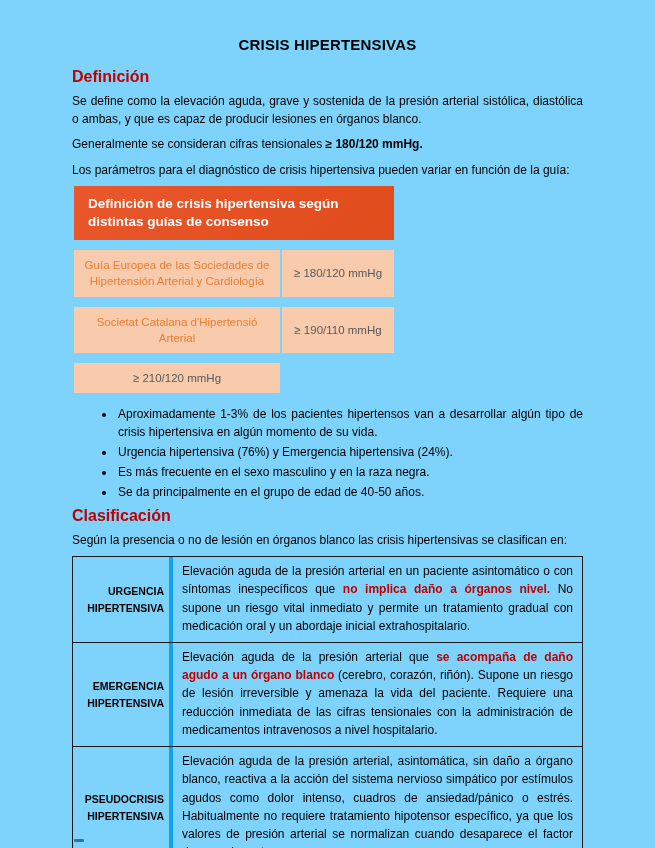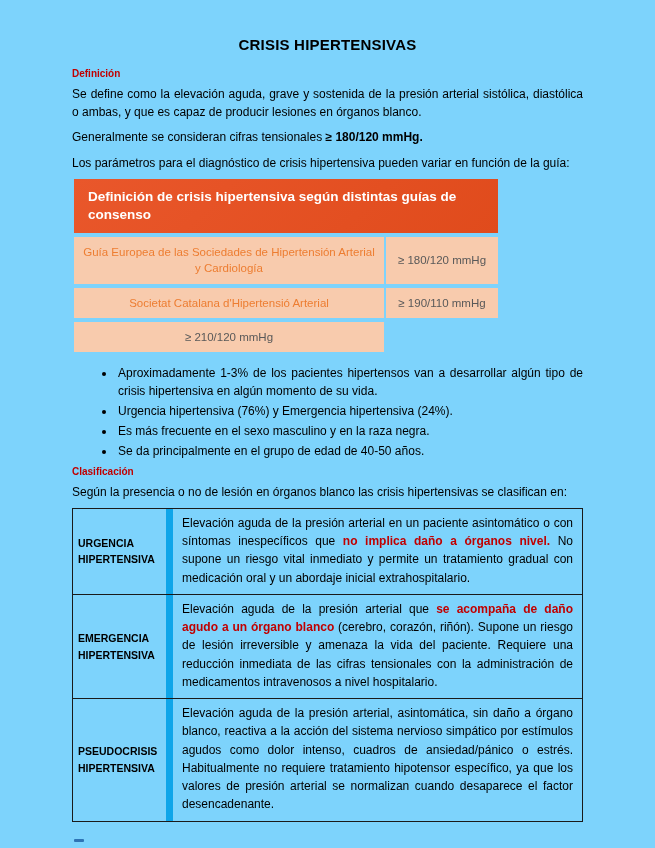--- a/index.html
+++ b/index.html
@@ -17,47 +17,47 @@
   .title {
     font-size: 15px;
     font-weight: bold;
     text-align: center;
     letter-spacing: 0.2px;
     margin-bottom: 15px;
   }
   .h-red {
     color: var(--heading-red, #C00000);
     font-weight: bold;
-    font-size: 10px;
+    font-size: 16px;
     margin: 0 0 6px 0;
   }
   p.body {
     font-size: 12px;
     line-height: 1.52;
     text-align: justify;
     margin: 0 0 7px 0;
   }
   
   .gtable {
-    width: 424px;
+    width: 320px;
     margin: 4px 0 12px 2px;
   }
   .gheader {
     background: linear-gradient(135deg, var(--table-header-orange, #E9572B) 0%, #E04B1C 100%);
     color: #ffffff;
     font-weight: bold;
     font-size: 13.5px;
     line-height: 1.35;
     padding: 9px 14px;
   }
   .grow {
     display: grid;
     grid-template-columns: 1fr 112px;
     column-gap: 2px;
-    margin-top: 4px;
+    margin-top: 10px;
     border-radius: 22px;
   }
   .gcell {
     background: var(--table-row-bg, #F8CBAD);
     display: flex;
     align-items: center;
     justify-content: center;
     text-align: center;
     padding: 7px 9px;
     font-size: 11.5px;
@@ -83,25 +83,25 @@
     border: 1px solid #1a1a1a;
     margin-top: 3px;
   }
   .crow {
     display: grid;
     grid-template-columns: 100px 1fr;
     border-bottom: 1px solid #1a1a1a;
   }
   .crow:last-child { border-bottom: none; }
   .ctype {
-    border-right: 7px solid #0ea5e9;
+    border-right: 4px solid #0ea5e9;
     display: flex;
     align-items: center;
     justify-content: center;
-    text-align: left;
+    text-align: right;
     font-weight: bold;
     font-size: 10.5px;
     line-height: 1.6;
     padding: 6px 5px;
   }
   .cdesc {
     padding: 5px 9px 7px 9px;
     font-size: 12px;
     line-height: 1.52;
     text-align: justify;

